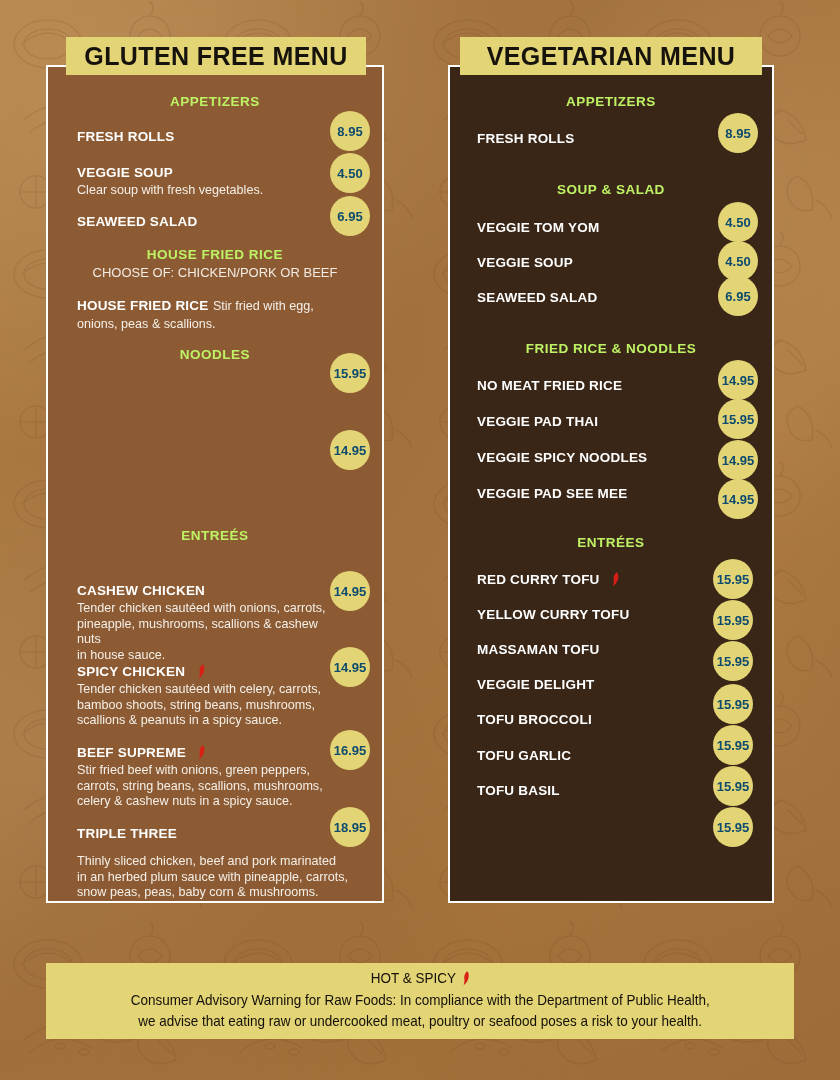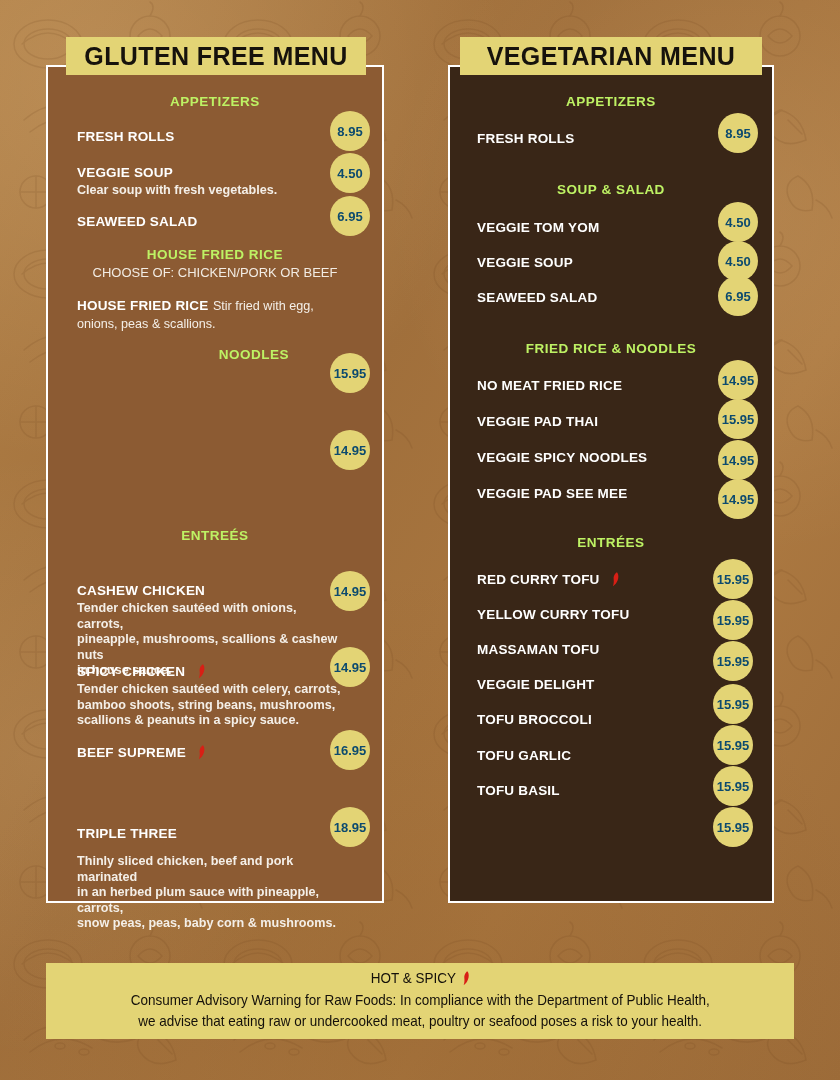--- a/index.html
+++ b/index.html
@@ -70,21 +70,21 @@
     color: #ffffff;
     font-weight: bold;
     font-size: 13.5px;
     letter-spacing: 0.2px;
     display: inline;
   }
   .item-desc {
     color: #f4efe8;
     font-size: 12.6px;
     line-height: 15.5px;
-    font-weight: bold;
+    font-weight: normal;
   }
   .inline-desc { color: #f4efe8; font-size: 12.6px; font-weight: normal; }
 
   .chili { display: inline-block; width: 11px; height: 15px; vertical-align: -3px; margin-left: 5px; }
 
   .price {
     position: absolute;
     width: 40px; height: 40px;
     border-radius: 50%;
     background-color: #e3d475;
@@ -170,21 +170,21 @@
       <div class="price" style="left:282px; top:129px;">6.95</div>
 
       <div class="section-head" style="position:absolute; left:0; top:180px; width:100%;">HOUSE FRIED RICE</div>
       <div class="section-sub" style="position:absolute; left:0; top:198px; width:100%;">CHOOSE OF: CHICKEN/PORK OR BEEF</div>
 
       <div class="item" style="left:16px; top:229px; width:285px;">
         <span class="item-name">HOUSE FRIED RICE</span>
         <span class="inline-desc">Stir fried with egg, onions, peas &amp; scallions.</span>
       </div>
 
-      <div class="section-head" style="position:absolute; left:0; top:280px; width:100%;margin-left:39px;">NOODLES</div>
+      <div class="section-head" style="position:absolute; left:0; top:280px; width:100%;">NOODLES</div>
 
       <div class="price" style="left:282px; top:286px;">15.95</div>
 
       <div class="price" style="left:282px; top:363px;">14.95</div>
 
       <div class="section-head" style="position:absolute; left:0; top:461px; width:100%;">ENTREÉS</div>
 
       <div class="item" style="left:16px; top:514px; width:278px;">
         <span class="item-name">CASHEW CHICKEN</span>
         <div class="item-desc" style="margin-top:2px; white-space:pre-line;">Tender chicken sautéed with onions, carrots,
@@ -202,20 +202,23 @@
 bamboo shoots, string beans, mushrooms,
 scallions &amp; peanuts in a spicy sauce.</div>
       </div>
       <div class="price" style="left:282px; top:580px;">14.95</div>
 
       <div class="item" style="left:16px; top:676px; width:285px;">
         <span class="item-name">BEEF SUPREME</span>
         <svg class="chili" viewBox="0 0 12 17">
           <path d="M9.4 1.2 C10.6 3.4 10.8 6.2 9.6 9.4 C8.6 12.2 6.6 14.6 4.2 16.2 C5.2 13.4 5.4 10.4 5 7.6 C4.7 5.2 5.8 2.6 7.6 1 C8.2 0.5 9 0.5 9.4 1.2 Z" fill="#d81f15"></path>
         </svg>
+        <div class="item-desc" style="margin-top:2px; white-space:pre-line;">Stir fried beef with onions, green peppers,
+carrots, string beans, scallions, mushrooms,
+celery &amp; cashew nuts in a spicy sauce.</div>
       </div>
       <div class="price" style="left:282px; top:663px;">16.95</div>
 
       <div class="item" style="left:16px; top:757px; width:290px;">
         <span class="item-name">TRIPLE THREE</span>
         <div class="item-desc" style="margin-top:12px; white-space:pre-line;">Thinly sliced chicken, beef and pork marinated
 in an herbed plum sauce with pineapple, carrots,
 snow peas, peas, baby corn &amp; mushrooms.</div>
       </div>
       <div class="price" style="left:282px; top:740px;">18.95</div>

